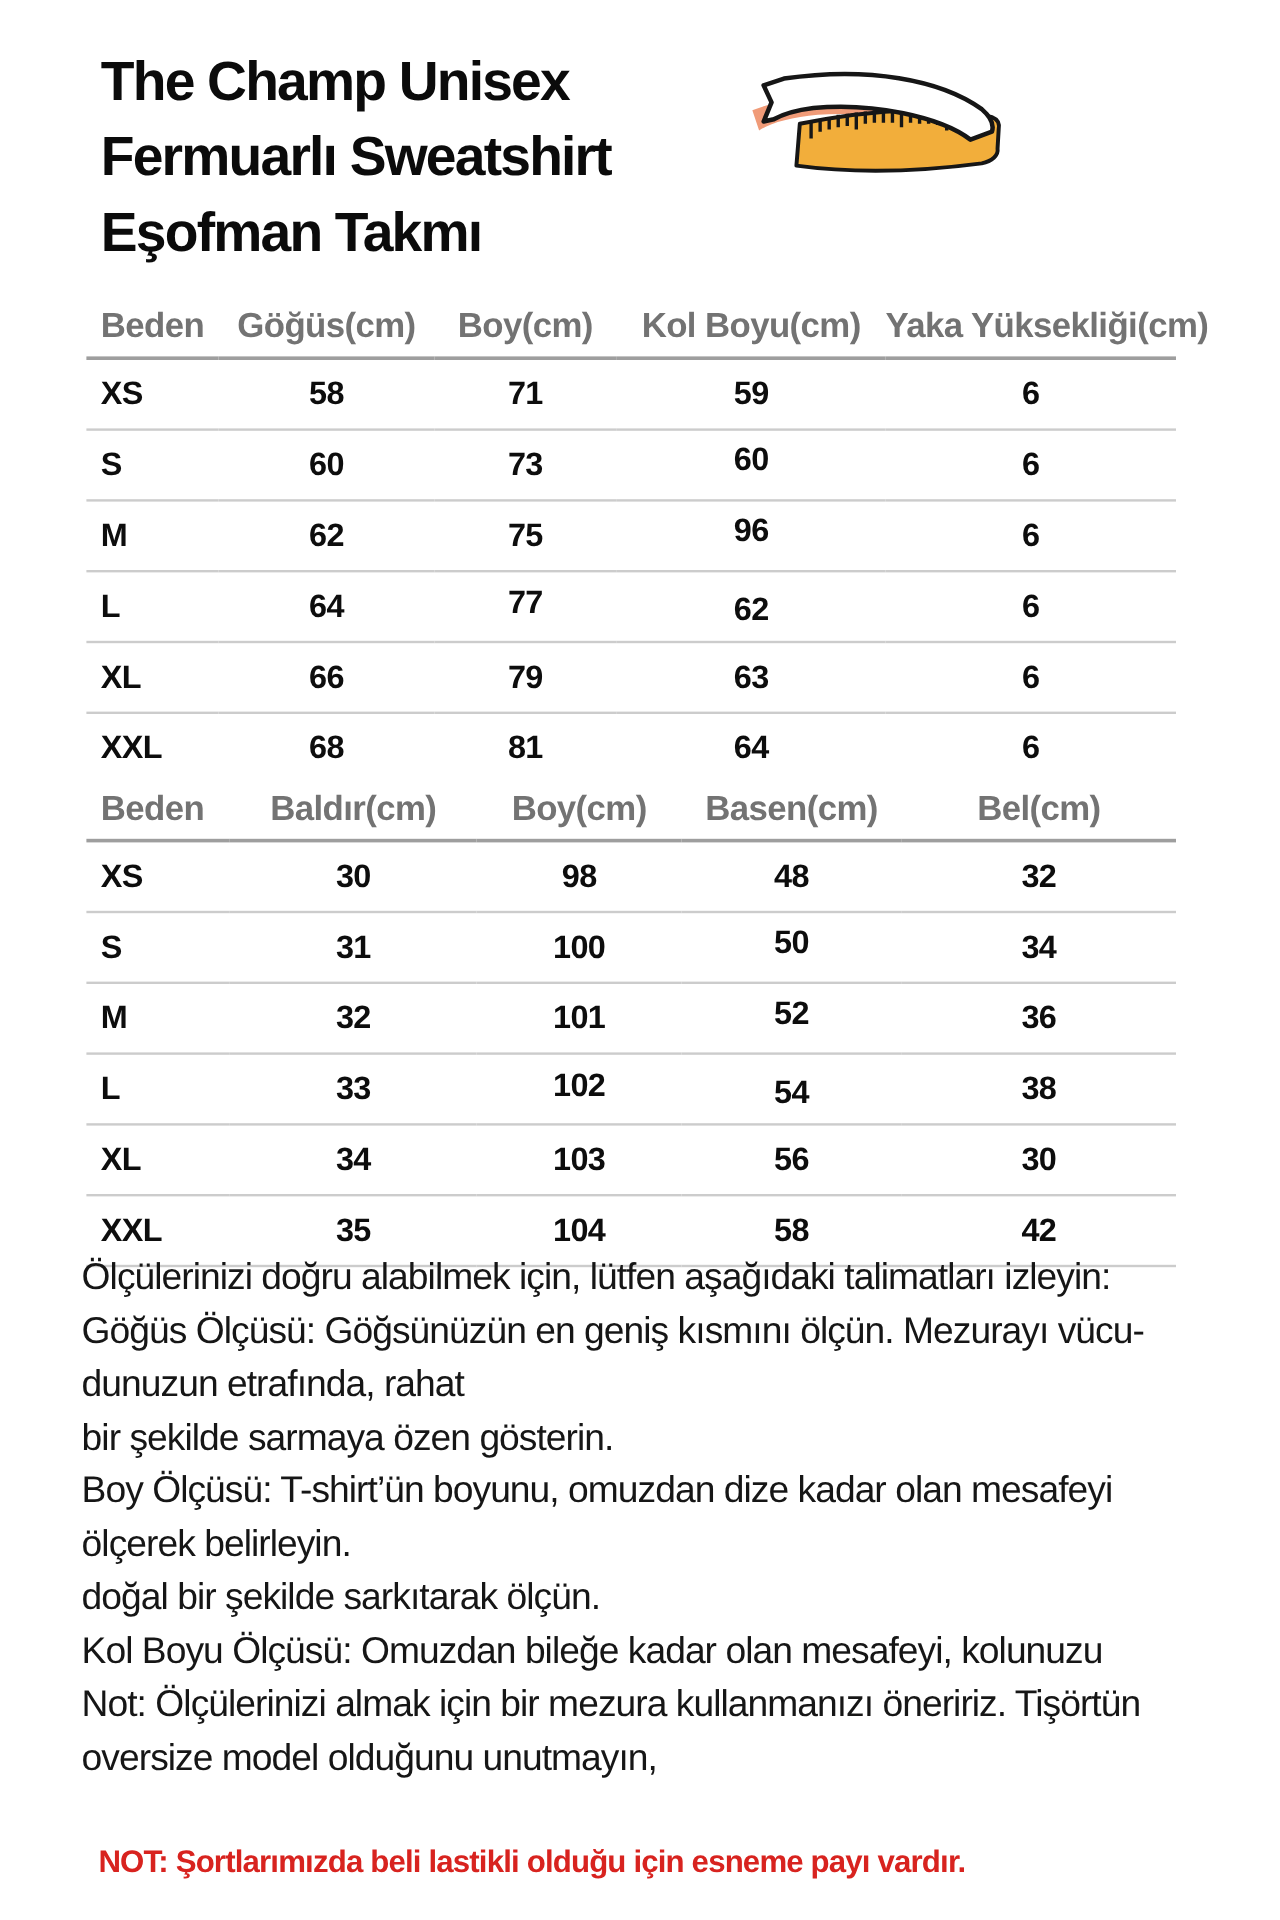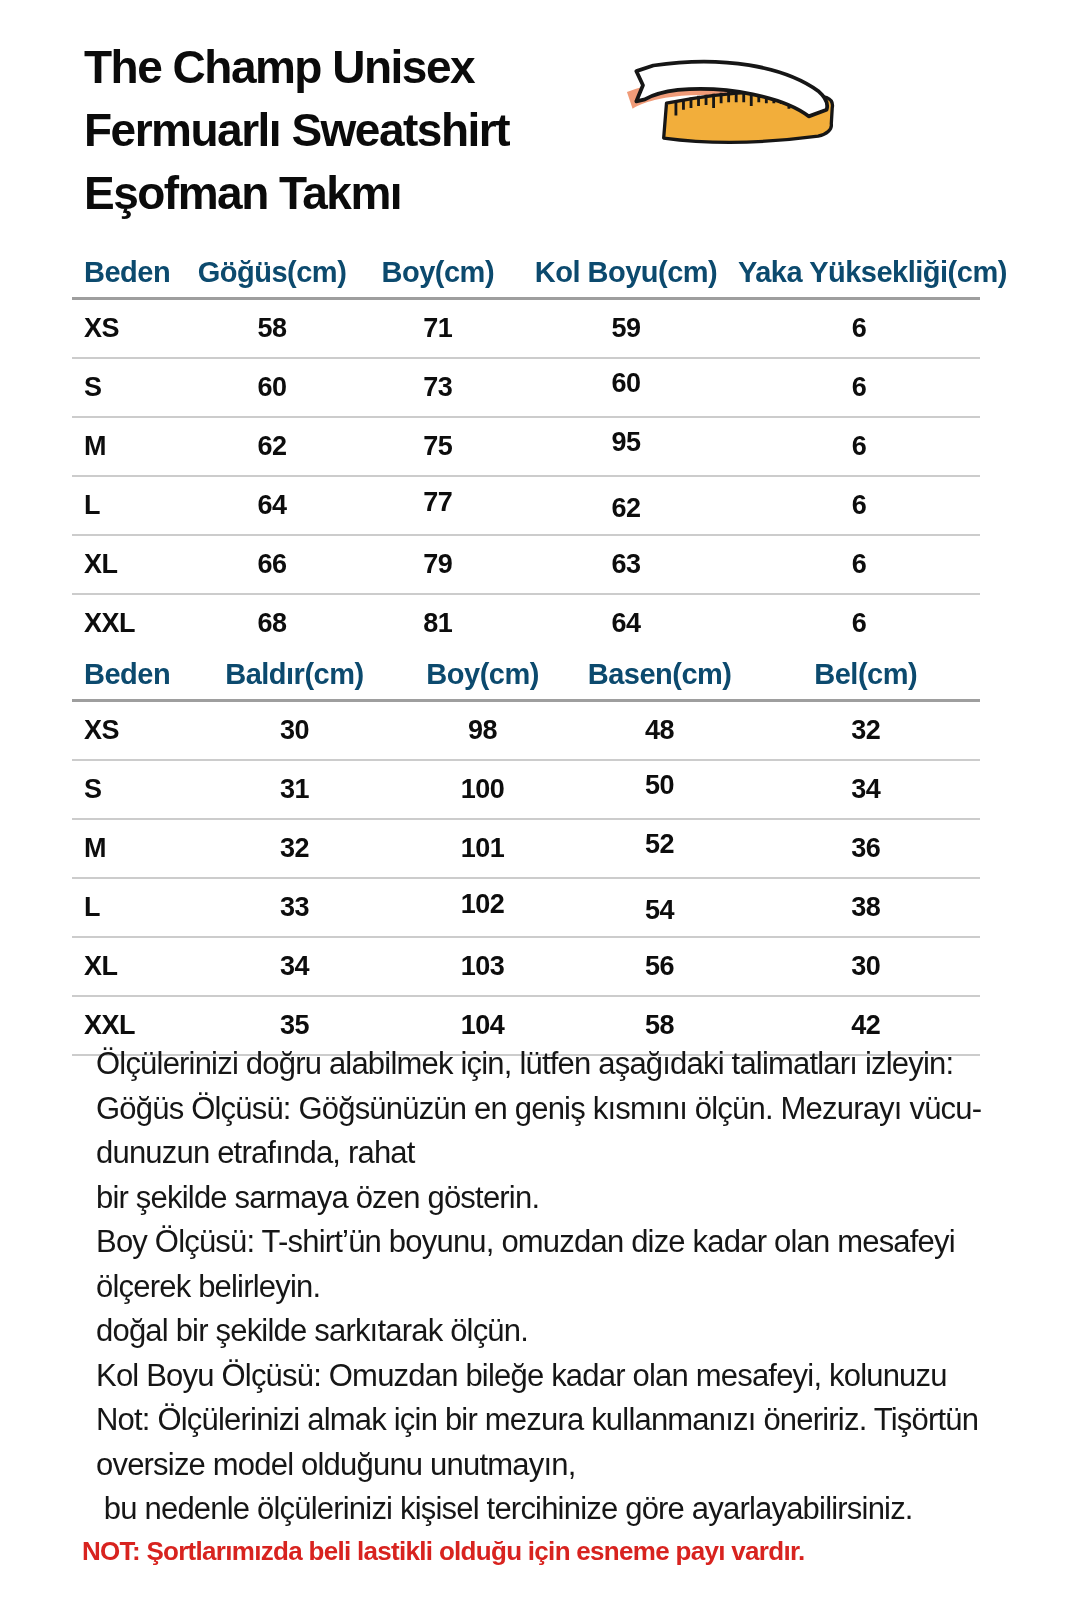--- a/index.html
+++ b/index.html
@@ -42,21 +42,21 @@
   }
   .t1{top:250px;}
   .t2{top:642px;}
   .size-table th{
     font-size:29px;
     font-weight:bold;
     letter-spacing:-0.5px;
     text-align:center;
     padding:6px 0 8px 0;
     border-bottom:3px solid #9e9e9e;
-    color:#0c4a6e;
+    color:#737373;
     overflow:visible;
     white-space:nowrap;
   }
   .t2 th{padding-top:16px;}
   .size-table td{
     font-size:27px;
     font-weight:bold;
     letter-spacing:-0.5px;
     text-align:center;
     height:55px;
@@ -88,21 +88,20 @@
   
   .instructions{
     position:absolute;
     left:68px;
     top:1042px;
     width:950px;
     font-size:31px;
     letter-spacing:-0.8px;
     line-height:44.5px;
     color:#161616;
-    margin-left:28px;
   }
   .body-line{white-space:pre-wrap;}
   
   .note{
     position:absolute;
     left:82px;
     top:1536px;
     font-size:26px;
     font-weight:bold;
     letter-spacing:-0.7px;
@@ -150,21 +149,21 @@
           <td>S</td>
           <td>60</td>
           <td>73</td>
           <td>60</td>
           <td>6</td>
         </tr>
         <tr>
           <td>M</td>
           <td>62</td>
           <td>75</td>
-          <td>95</td>
+          <td>96</td>
           <td>6</td>
         </tr>
         <tr>
           <td>L</td>
           <td>64</td>
           <td>77</td>
           <td>62</td>
           <td>6</td>
         </tr>
         <tr>
@@ -244,18 +243,17 @@
       <div class="body-line">Ölçülerinizi doğru alabilmek için, lütfen aşağıdaki talimatları izleyin:</div>
       <div class="body-line">Göğüs Ölçüsü: Göğsünüzün en geniş kısmını ölçün. Mezurayı vücu-</div>
       <div class="body-line">dunuzun etrafında, rahat</div>
       <div class="body-line">bir şekilde sarmaya özen gösterin.</div>
       <div class="body-line">Boy Ölçüsü: T-shirt’ün boyunu, omuzdan dize kadar olan mesafeyi</div>
       <div class="body-line">ölçerek belirleyin.</div>
       <div class="body-line">doğal bir şekilde sarkıtarak ölçün.</div>
       <div class="body-line">Kol Boyu Ölçüsü: Omuzdan bileğe kadar olan mesafeyi, kolunuzu</div>
       <div class="body-line">Not: Ölçülerinizi almak için bir mezura kullanmanızı öneririz. Tişörtün</div>
       <div class="body-line">oversize model olduğunu unutmayın,</div>
-      <div class="body-line"> bu nedenle ölçülerinizi kişisel tercihinize göre ayarlayabilirsiniz.</div>
     </div>
 
   <div class="note">NOT: Şortlarımızda beli lastikli olduğu için esneme payı vardır.</div>
 
 </div>
 
 </body></html>

